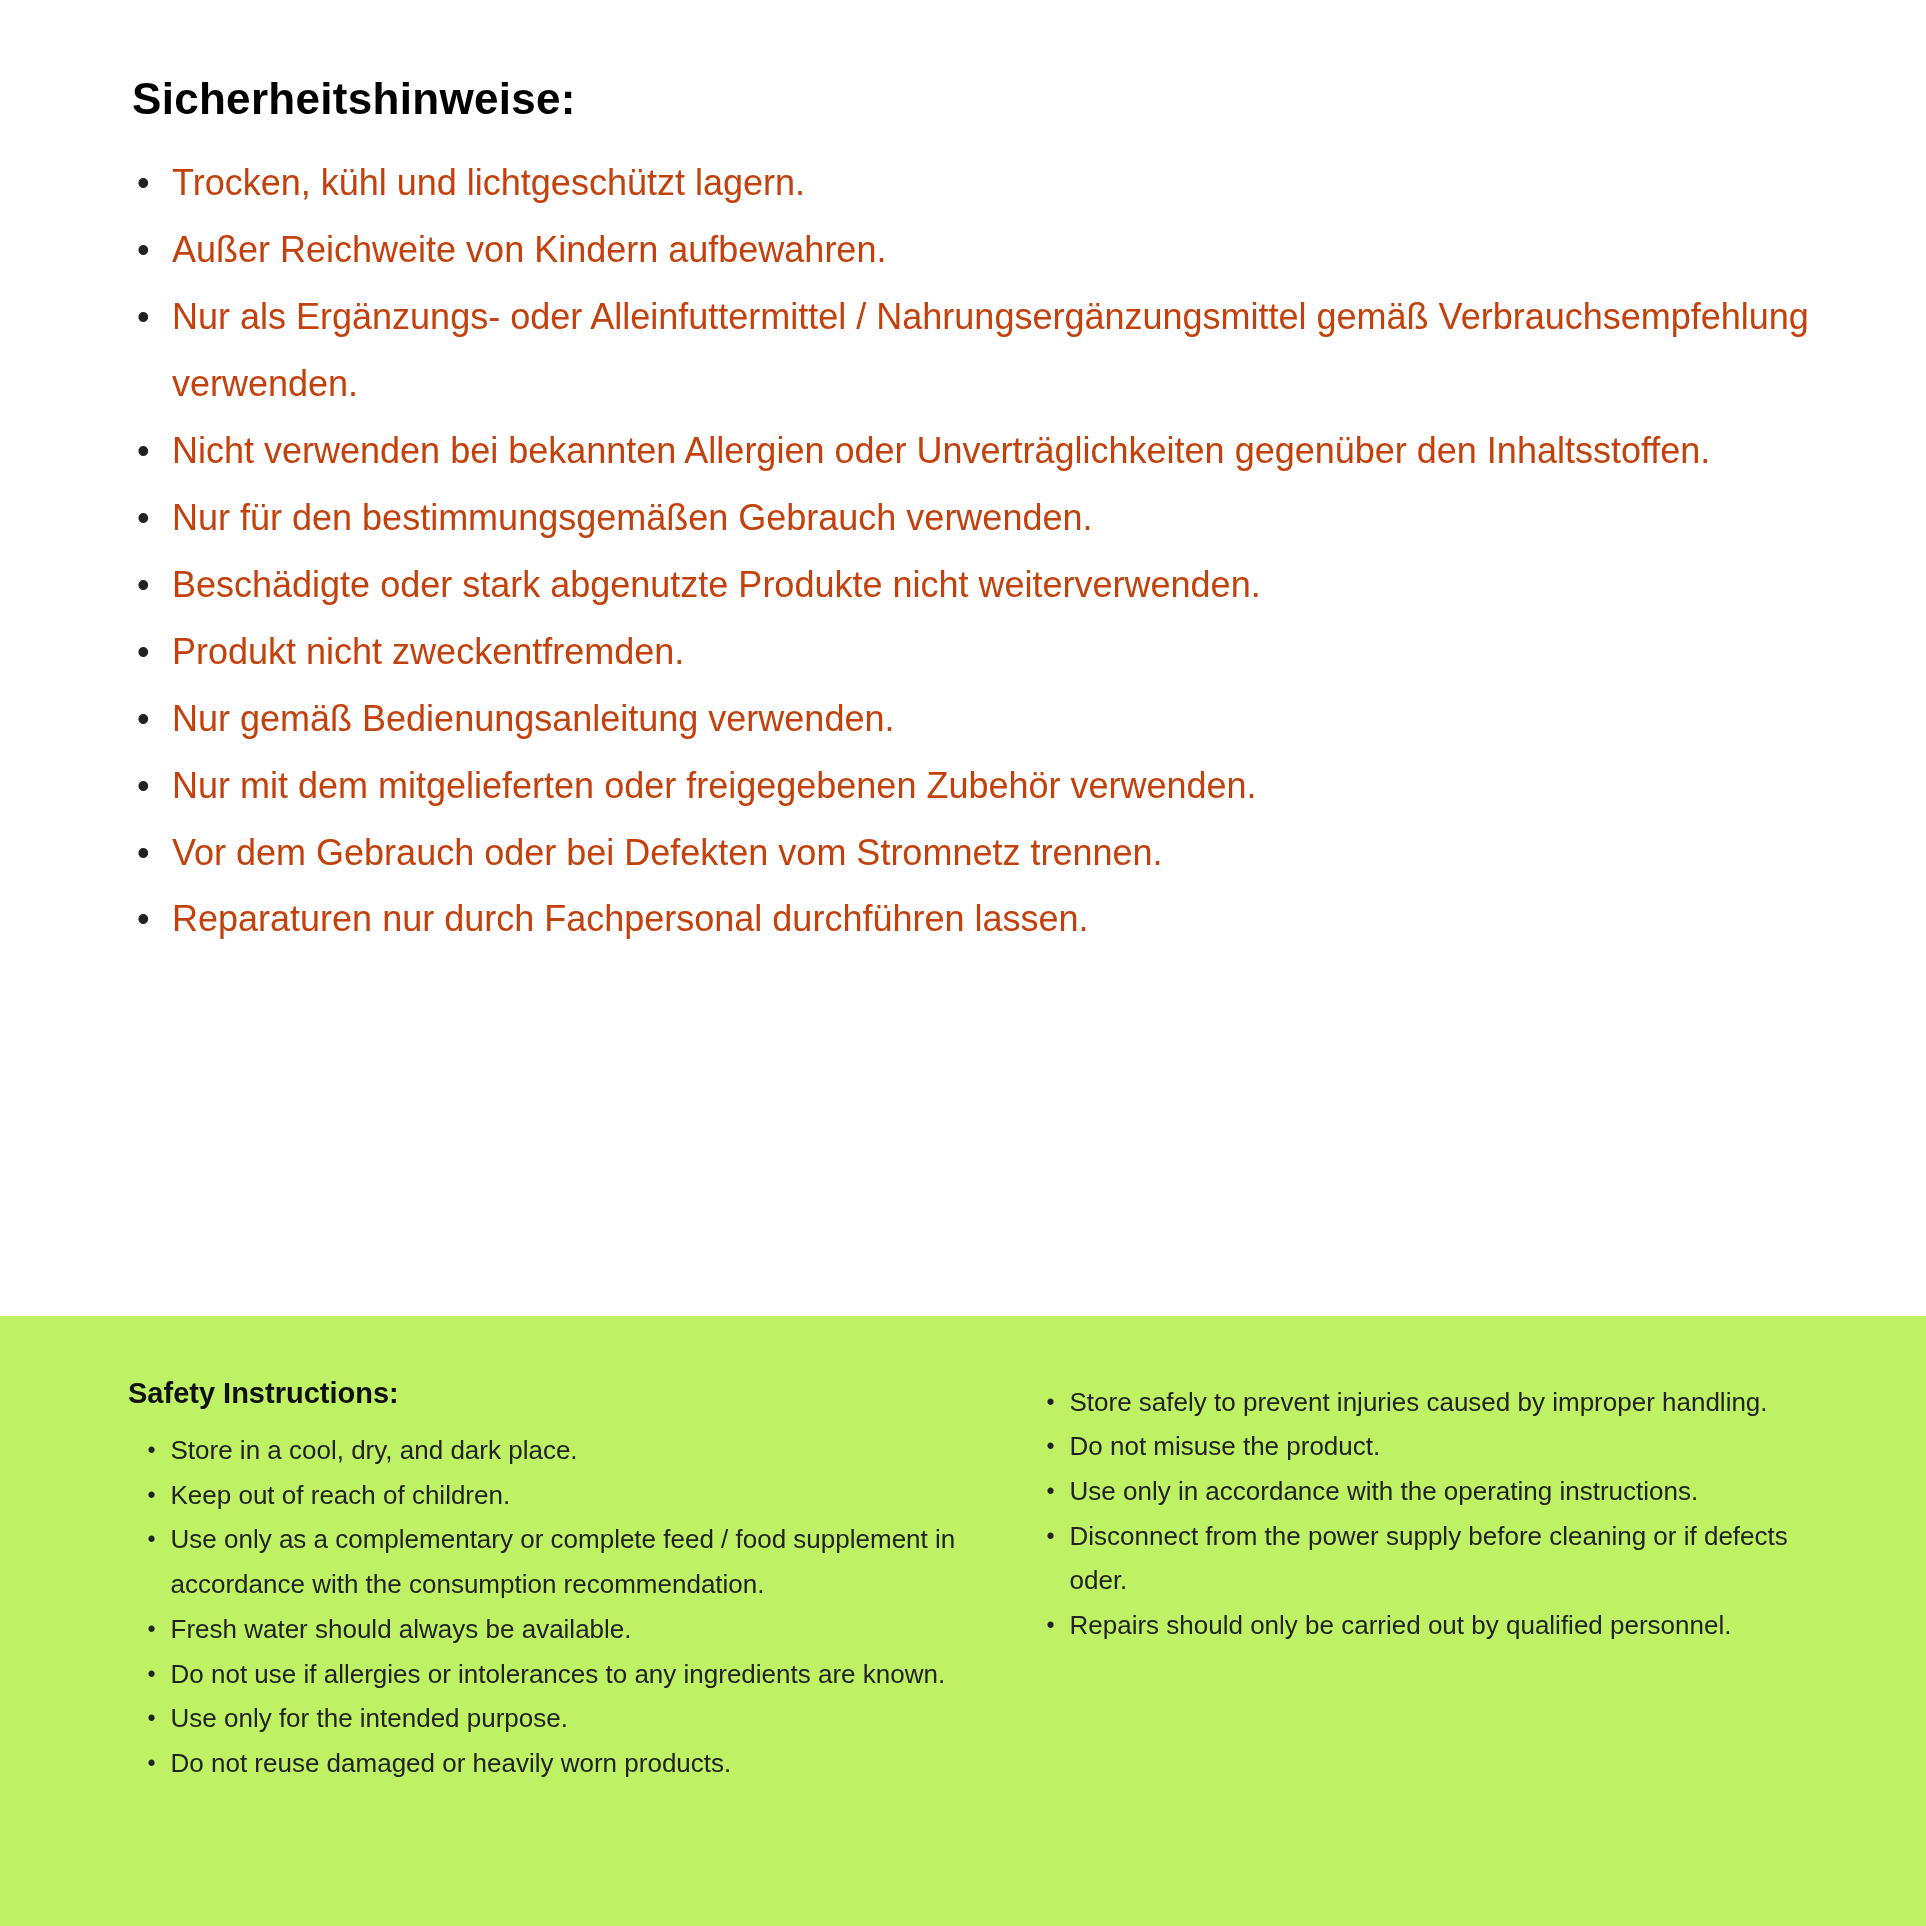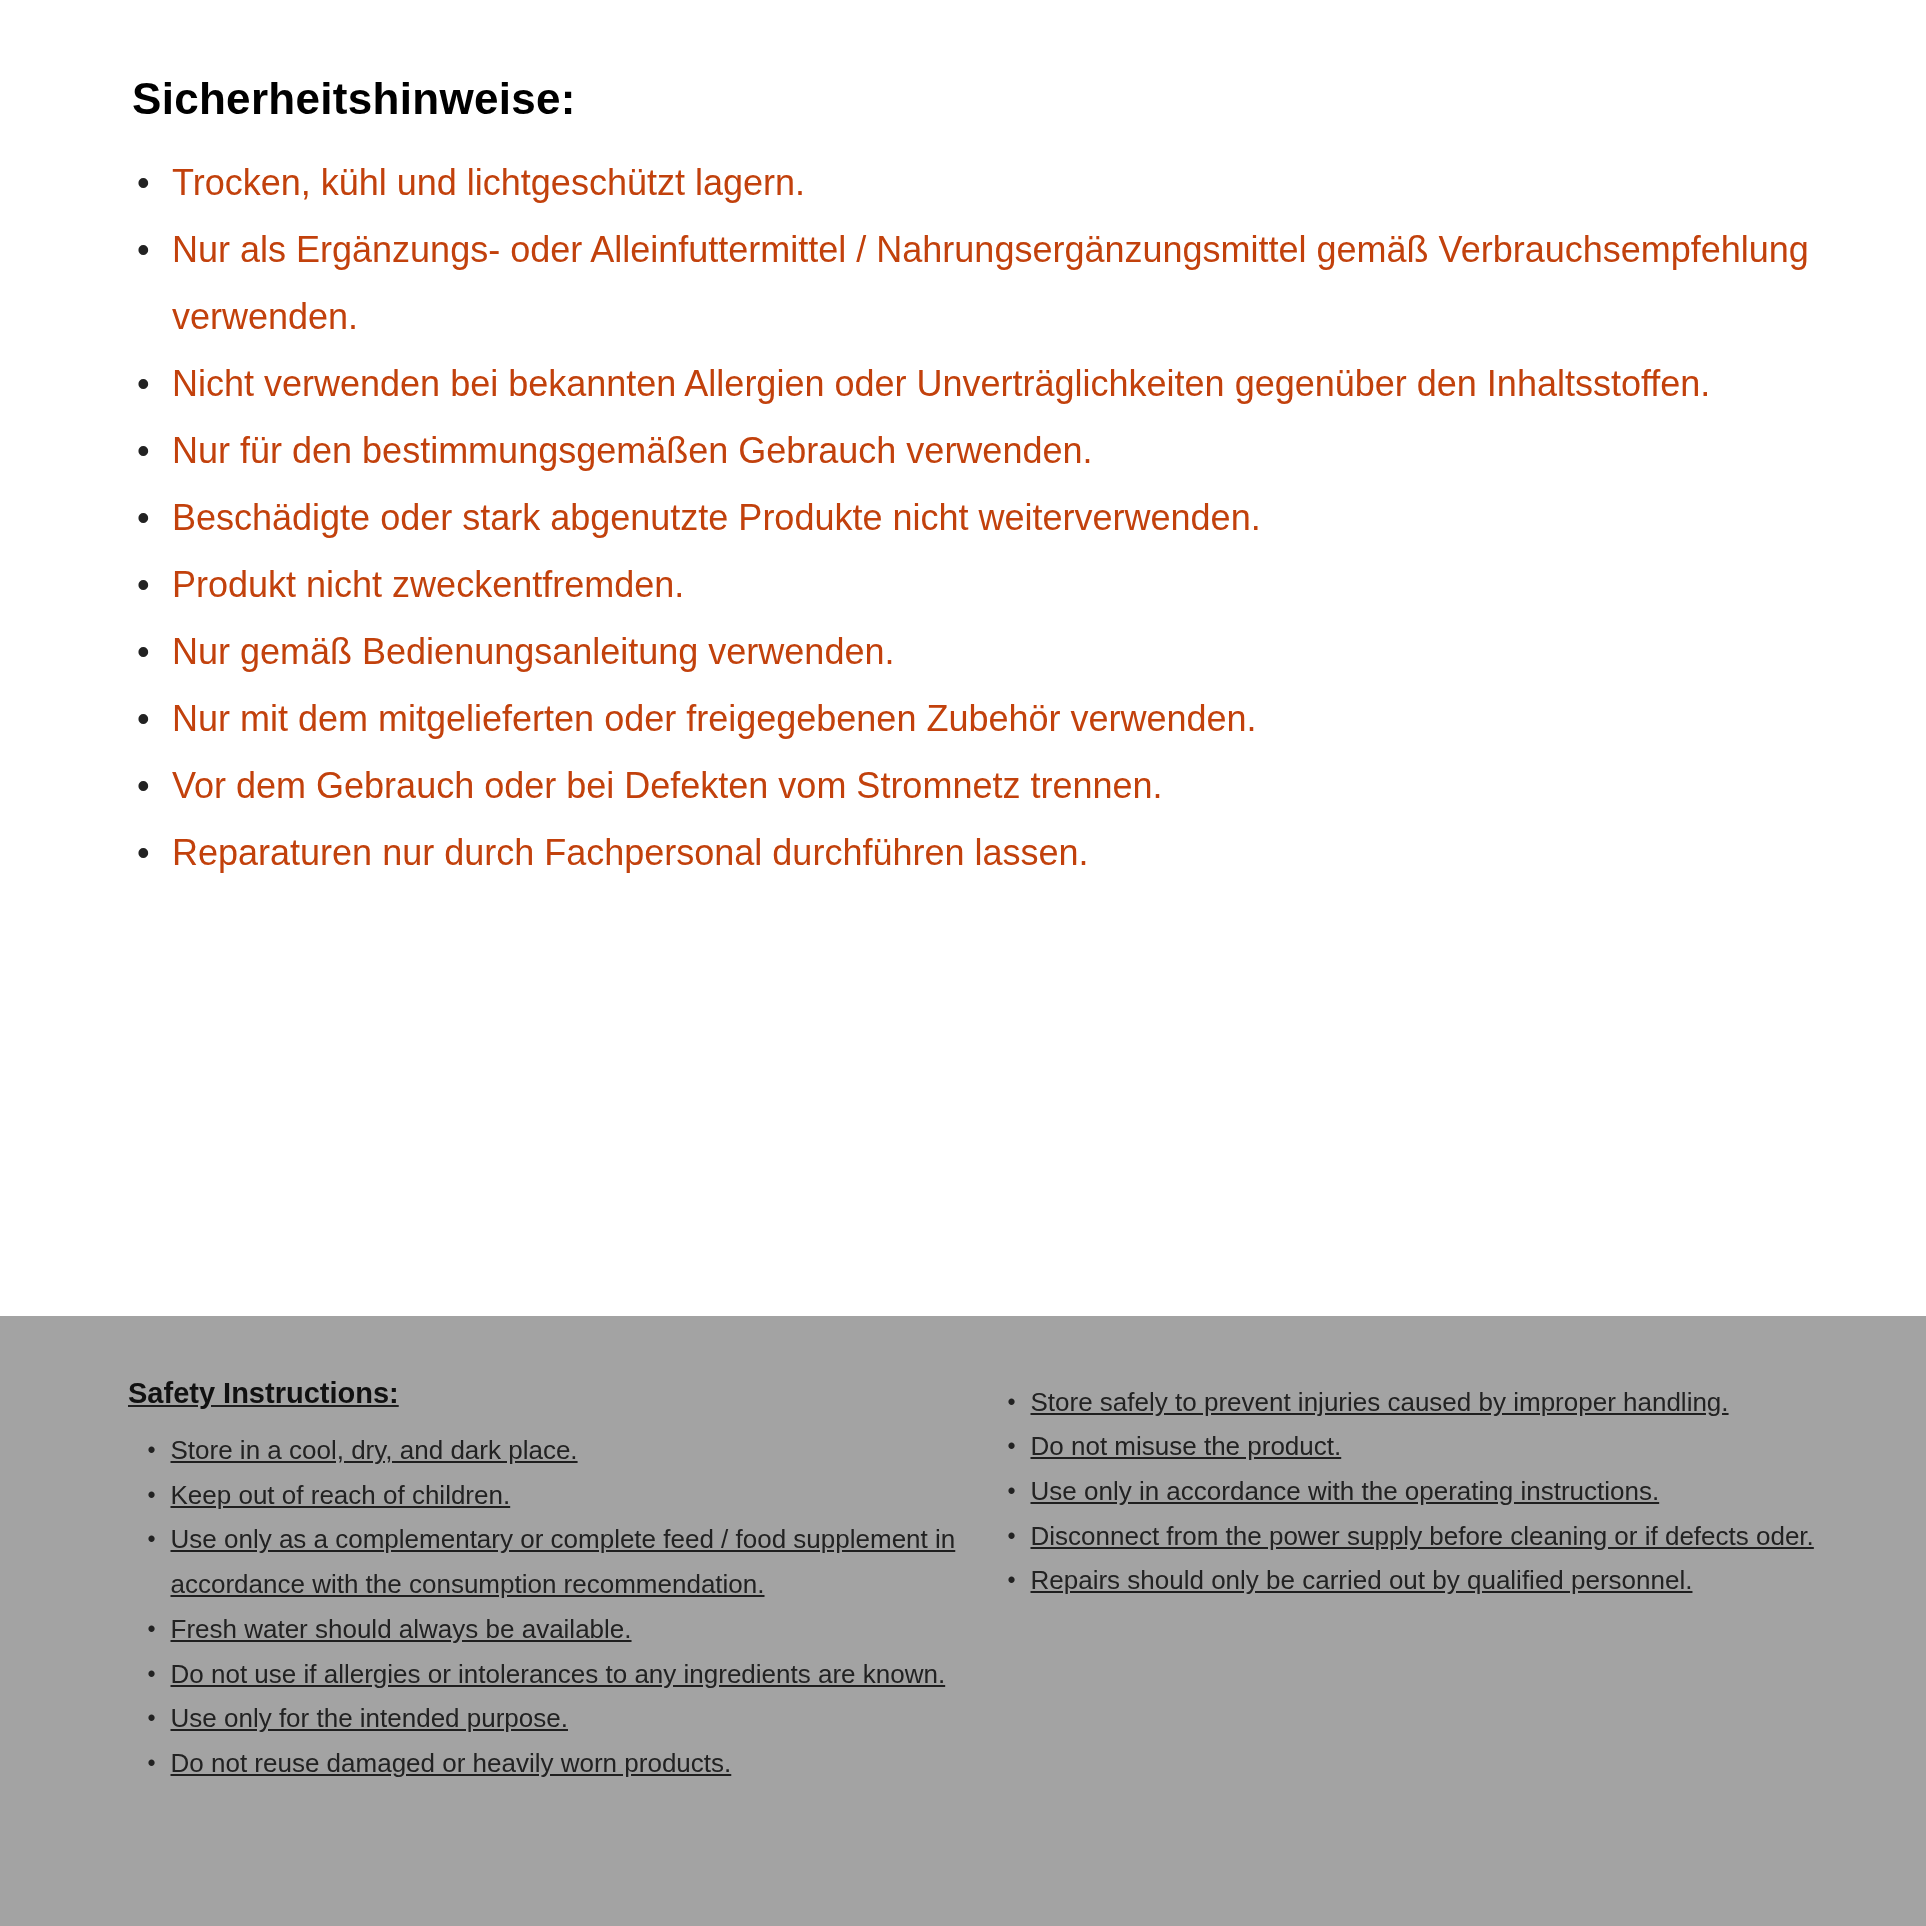--- a/index.html
+++ b/index.html
@@ -45,26 +45,26 @@
     content: "\2022";
     position: absolute;
     left: 5.1px;
     top: 0;
     color: #222222;
   }
 
   
   .english-section {
     flex: 1 1 auto;
-    background: #a3a3a3;
+    background: #bef264;
     padding: 61px 103px 39px 128px;
     display: grid;
     grid-template-columns: 873px 1fr;
+    column-gap: 39px;
     align-items: start;
-    text-decoration: underline;
   }
   .english-title {
     font-size: 29px;
     font-weight: 700;
     color: #111111;
     margin-bottom: 18px;
   }
   .english-list {
     list-style: none;
   }
@@ -90,20 +90,21 @@
 </style>
 </head>
 <body>
 
 <div class="page">
 
   <div class="german-section">
     <div class="german-title">Sicherheitshinweise:</div>
     <ul class="german-list">
         <li>Trocken, kühl und lichtgeschützt lagern.</li>
+        <li>Außer Reichweite von Kindern aufbewahren.</li>
         <li>Nur als Ergänzungs- oder Alleinfuttermittel / Nahrungsergänzungsmittel gemäß Verbrauchsempfehlung verwenden.</li>
         <li>Nicht verwenden bei bekannten Allergien oder Unverträglichkeiten gegenüber den Inhaltsstoffen.</li>
         <li>Nur für den bestimmungsgemäßen Gebrauch verwenden.</li>
         <li>Beschädigte oder stark abgenutzte Produkte nicht weiterverwenden.</li>
         <li>Produkt nicht zweckentfremden.</li>
         <li>Nur gemäß Bedienungsanleitung verwenden.</li>
         <li>Nur mit dem mitgelieferten oder freigegebenen Zubehör verwenden.</li>
         <li>Vor dem Gebrauch oder bei Defekten vom Stromnetz trennen.</li>
         <li>Reparaturen nur durch Fachpersonal durchführen lassen.</li>
       </ul>

